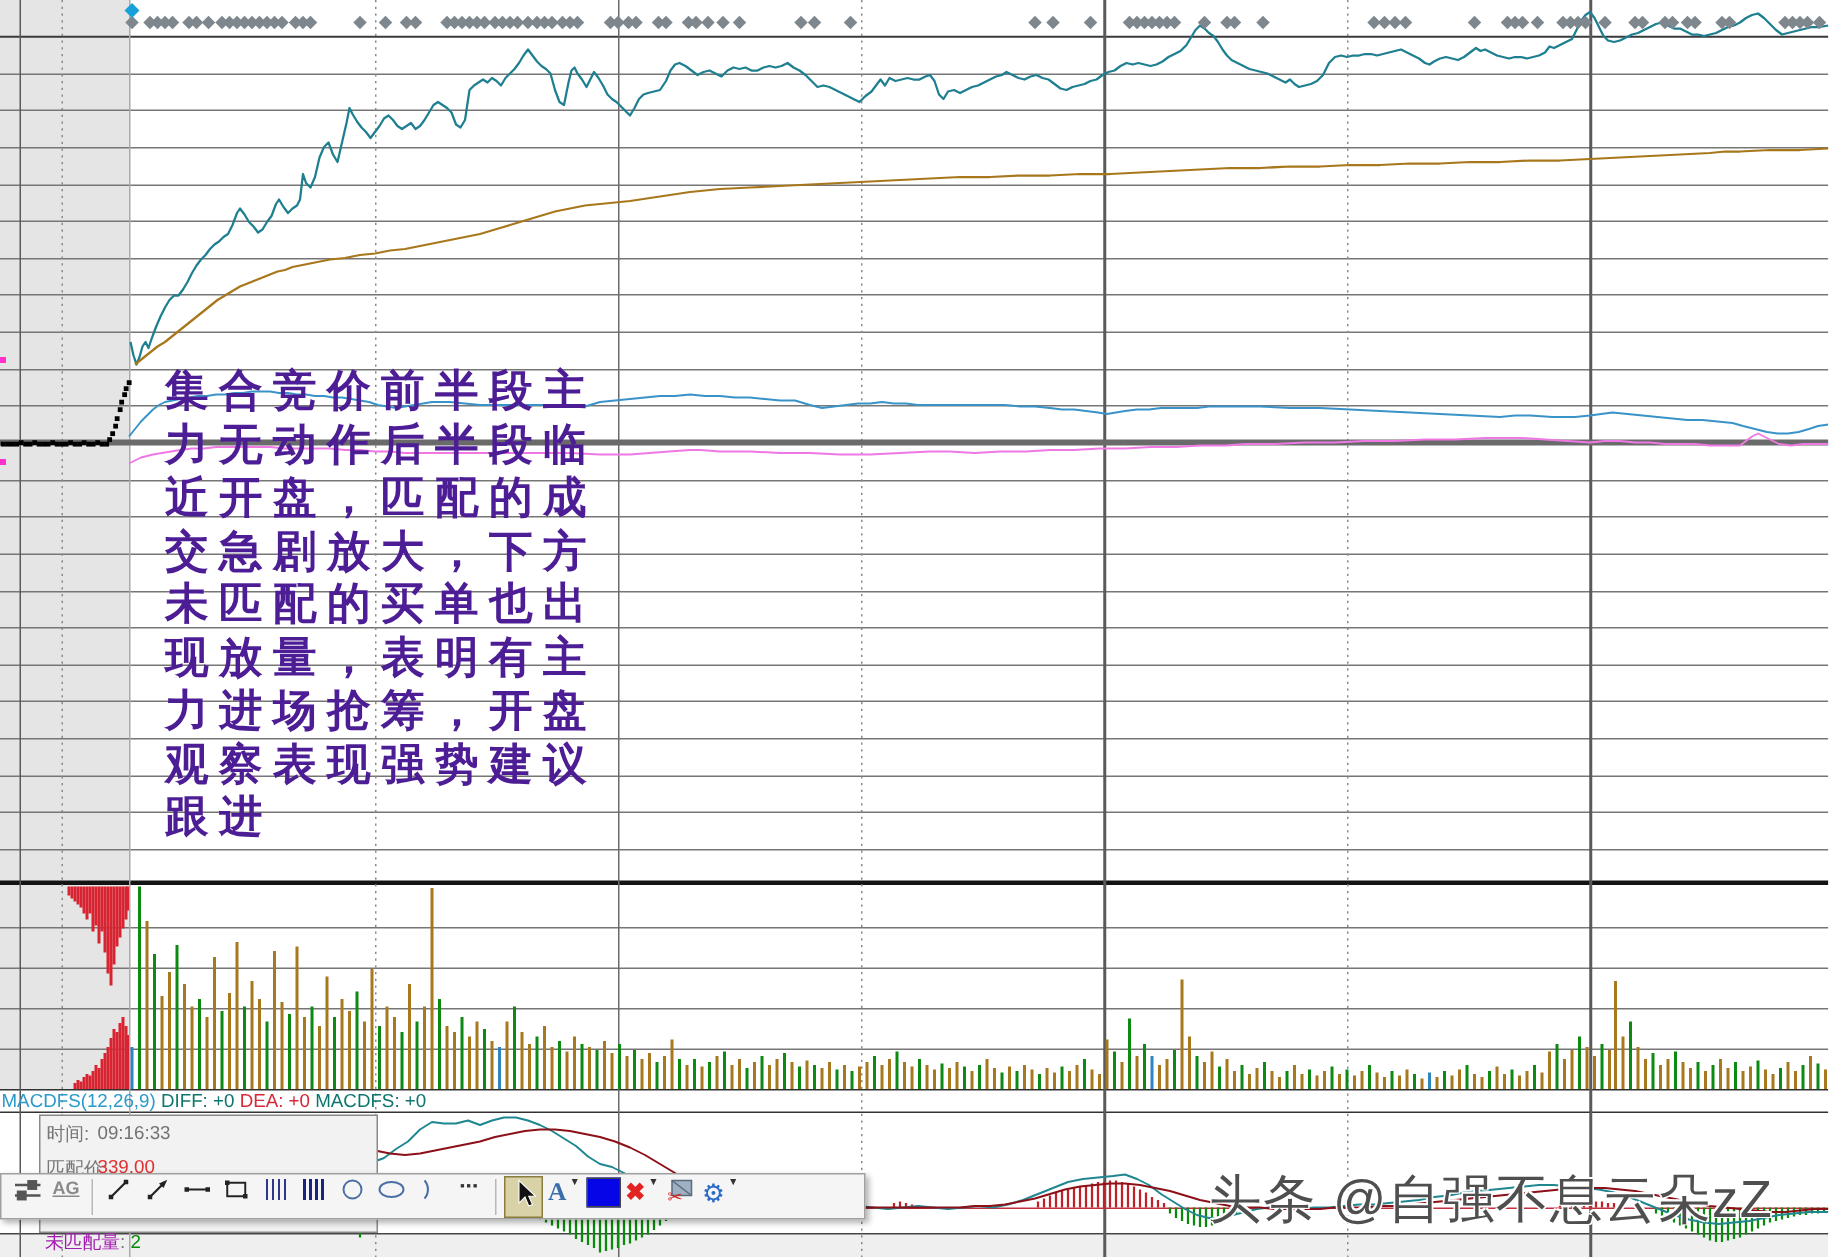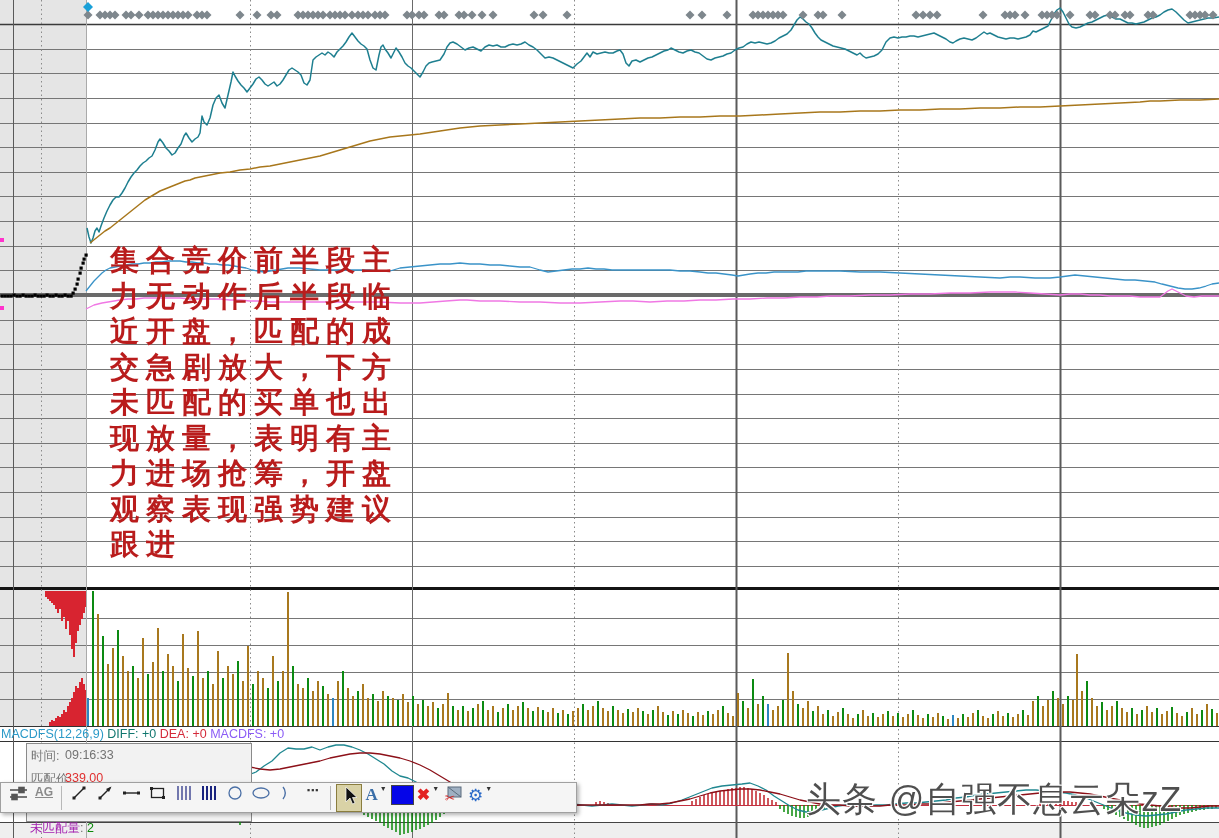--- a/index.html
+++ b/index.html
@@ -1,20 +1,20 @@
 <!DOCTYPE html>
 <html><head>
 <meta charset="utf-8">
 <style>
   html,body{margin:0;padding:0;background:#fff;}
   #app{position:relative;width:1219px;height:838px;overflow:hidden;
        font-family:"Liberation Sans",sans-serif;background:#fff;}
   #chart{position:absolute;left:0;top:0;}
   
-  #annotation{position:absolute;left:110px;top:243px;color:#b91c1c;
+  #annotation{position:absolute;left:110px;top:243px;color:#4c1d95;
     font-family:"DejaVu Serif",serif;font-weight:bold;font-size:29px;
     line-height:35.5px;letter-spacing:7px;white-space:pre;z-index:3;}
   
   #indicator-row{position:absolute;left:1px;top:727px;font-size:12.5px;height:14px;
     white-space:pre;z-index:2;}
   
   #tooltip{position:absolute;left:26px;top:743px;width:224px;height:77px;
     background:#f2f2f2;border:1px solid #8a8a8a;z-index:4;font-size:12.5px;}
   #tooltip .trow{position:relative;height:19px;margin-top:4px;}
   #tooltip .tlabel{position:absolute;left:4px;color:#777;}
@@ -618,21 +618,21 @@
 <div id="annotation">集合竞价前半段主
 力无动作后半段临
 近开盘，匹配的成
 交急剧放大，下方
 未匹配的买单也出
 现放量，表明有主
 力进场抢筹，开盘
 观察表现强势建议
 跟进</div>
 
-<div id="indicator-row"><span style="color:#2b9ac8">MACDFS(12,26,9)</span><span> </span><span style="color:#0f766e">DIFF: +0</span><span> </span><span style="color:#d42a3a">DEA: +0</span><span> </span><span style="color:#8b5cf6">MACDFS: +0</span></div>
+<div id="indicator-row"><span style="color:#2b9ac8">MACDFS(12,26,9)</span><span> </span><span style="color:#0f766e">DIFF: +0</span><span> </span><span style="color:#d42a3a">DEA: +0</span><span> </span><span style="color:#0f766e">MACDFS: +0</span></div>
 
 <div id="tooltip">
   <div class="trow">
     <span class="tlabel">时间:</span>
     <span class="tvalue" style="color:#737373">09:16:33</span>
   </div>
   <div class="trow">
     <span class="tlabel">匹配价:</span>
     <span class="tvalue" style="color:#e03131">339.00</span>
   </div>

